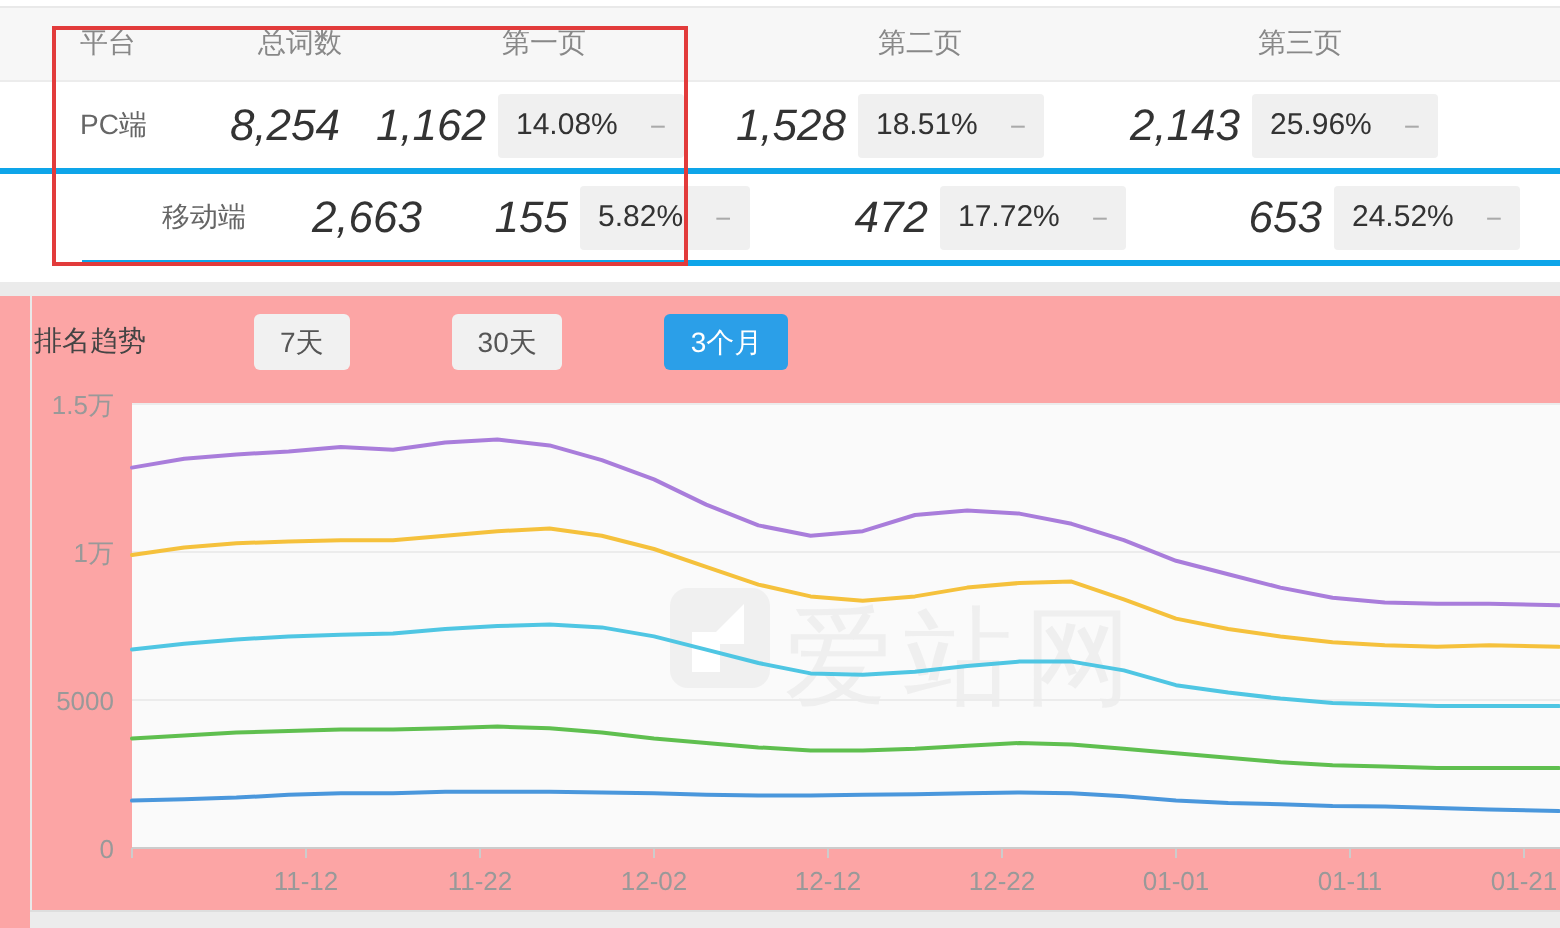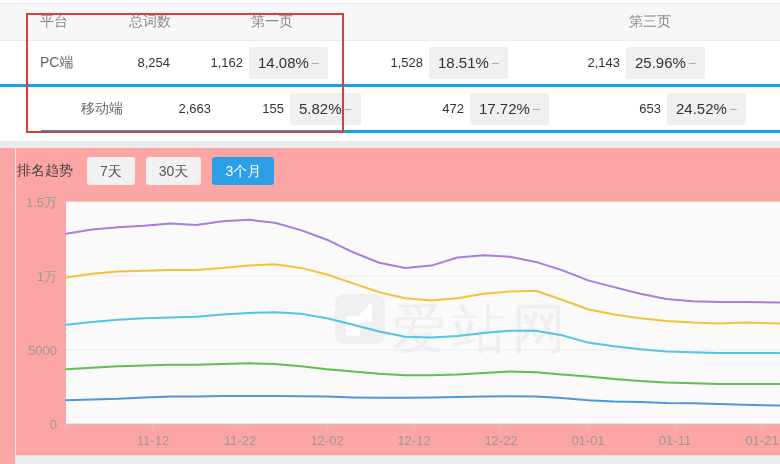--- a/index.html
+++ b/index.html
@@ -15,61 +15,62 @@
              border-bottom:3px solid #0ea5e9; }
   .row-pc { top:41px; } .row-mb { top:87px;margin-left:41px; }
   .hcell, .cell { position:absolute; top:0; height:100%; display:flex; align-items:center; }
   .hcell { color:#888; font-size:14px; justify-content:center; }
   .h-platform { left:40px; width:60px; justify-content:flex-start; }
   .h-total { left:105px; width:90px; }
   .h-p1 { left:227px; width:90px; }
   .h-p2 { left:415px; width:90px; }
   .h-p3 { left:605px; width:90px;font-family:Liberation Serif, serif; }
   .c-platform { left:40px; width:80px; color:#666; font-size:14px; }
-  .c-num { justify-content:flex-end; color:#333; font-size:13px; }
+  .c-num { justify-content:flex-end; color:#333; font-size:22px;font-style:italic; }
   .c-total { left:90px;  width:80px; }
   .c-p1n { left:163px; width:80px; }
   .c-p2n { left:343px; width:80px;text-align:right; }
   .c-p3n { left:540px; width:80px; }
   .c-badge { justify-content:flex-start; }
   .c-b1 { left:249px; } .c-b2 { left:429px; } .c-b3 { left:626px; }
-  .badge { display:inline-flex; align-items:center; gap:2px; height:28px;
+  .badge { display:inline-flex; align-items:center; gap:16px; height:28px;
            background:#f0f0f0; border-radius:2px; padding:16px 9px;
            font-size:15px; color:#333; }
   .badge .minus { color:#aaa; font-size:14px; }
   .blue-bar { position:absolute; left:0; top:42px; width:4px; height:45px; background:#2f9ce8; }
   .red-box { position:absolute; left:26px; top:13px; width:318px; height:120px;
              border:2px solid #e23b3b; pointer-events:none; z-index:30; }
   .divider { position:absolute; left:0; top:141px; width:780px; height:7px; background:#ebebeb; }
 
   
   .trend { position:absolute; left:0; top:148px; width:780px; height:316px; background:#fca5a5; }
   .trend-left-border { position:absolute; left:15px; top:0; width:1px; height:308px; background:#e9e9e9; }
   .trend-bottom { position:absolute; left:15px; top:307px; width:765px; height:9px;
                   background:#ececec; border-top:1px solid #dedede; }
   .tabs { position:absolute; left:17px; top:9px; height:28px; display:flex; align-items:center; }
   .tabs-label { color:#444; font-size:14px; margin-right:14px; }
   .tab-btn { height:28px; padding:0 13px; margin-right:11px; border:none; cursor:pointer;
              background:#f1f1f1; color:#555; font-size:14px; border-radius:3px;
-             font-family:inherit; line-height:28px; }
+             font-family:inherit; line-height:28px;margin-left:40px; }
   .tab-btn.active { background:#2b9fe8; color:#fff; }
 
   .chart-wrap { position:absolute; left:0; top:42px; width:780px; height:274px; }
   svg text { font-family:"Liberation Sans","DejaVu Sans",sans-serif; }
 </style>
 </head>
 <body>
 
 <div id="stage">
 
   <div class="tbl">
     <div class="tbl-head">
       <div class="hcell h-platform">平台</div>
       <div class="hcell h-total">总词数</div>
       <div class="hcell h-p1">第一页</div>
+      <div class="hcell h-p2">第二页</div>
       <div class="hcell h-p3">第三页</div>
     </div>
 
     <div class="blue-bar"></div>
 
     <div class="tbl-row row-pc">
       <div class="cell c-platform">PC端</div>
       <div class="cell c-num c-total">8,254</div>
       <div class="cell c-num c-p1n">1,162</div>
       <div class="cell c-badge c-b1">

